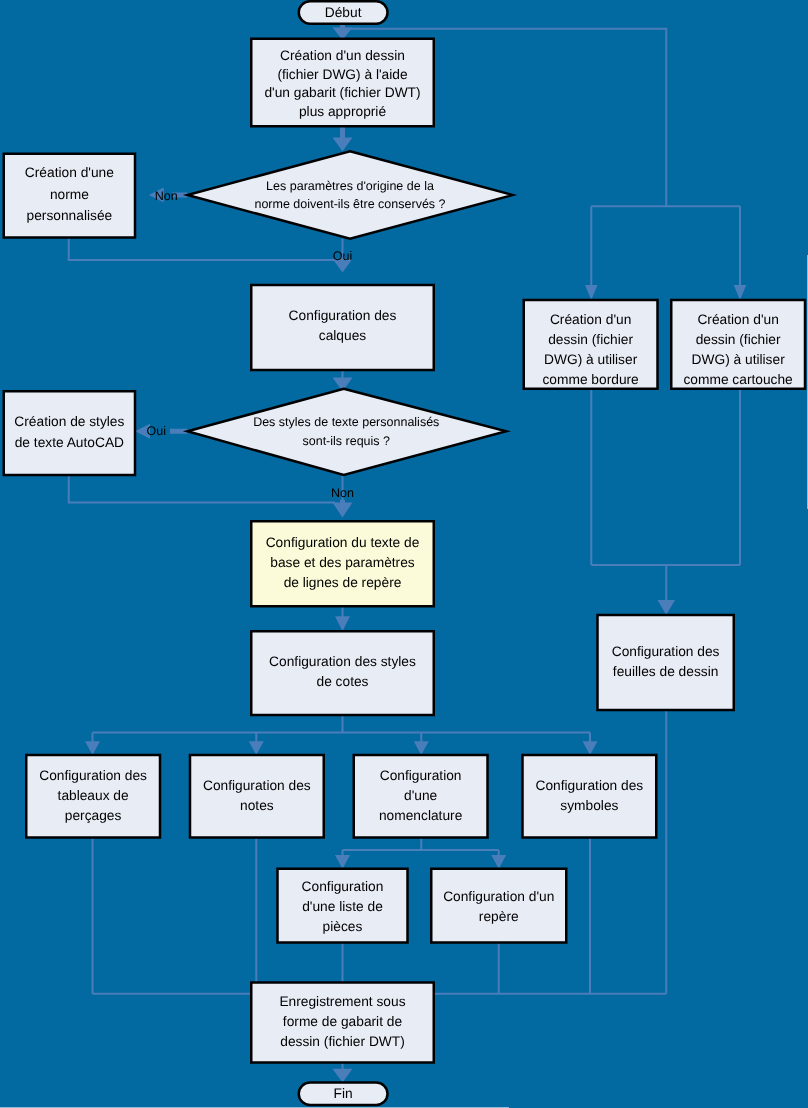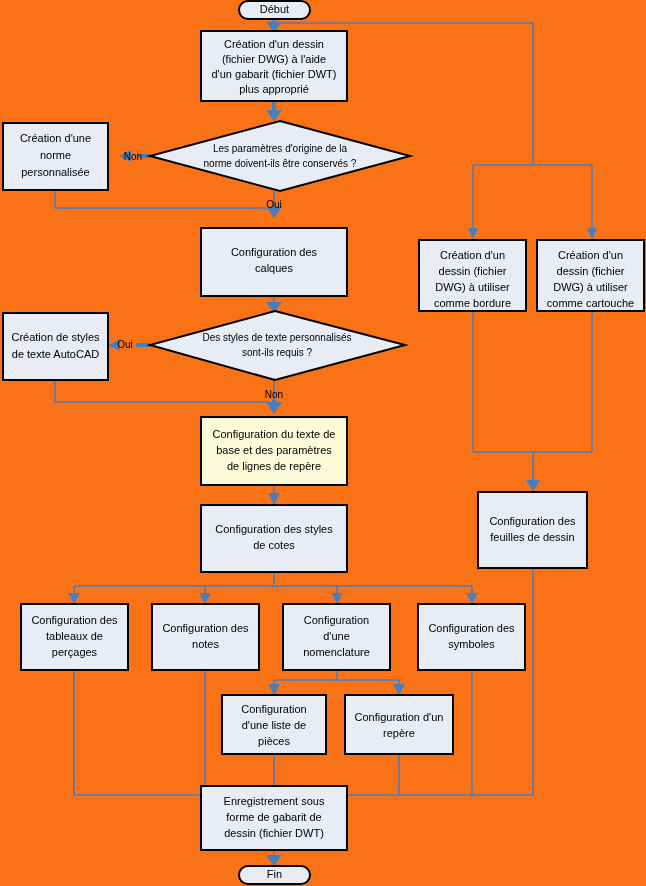--- a/index.html
+++ b/index.html
@@ -7,21 +7,21 @@
     padding: 0;
     background: #ffffff;
   }
   body {
     font-family: "Liberation Sans", sans-serif;
   }
   #flowchart-root {
     position: relative;
     width: 646px;
     height: 886px;
-    background: #f97316;
+    background: #0369a1;
     overflow: hidden;
   }
   svg.fc {
     display: block;
     width: 646px;
     height: 886px;
   }
   .node-text {
     font-family: "Liberation Sans", sans-serif;
     font-size: 11px;

